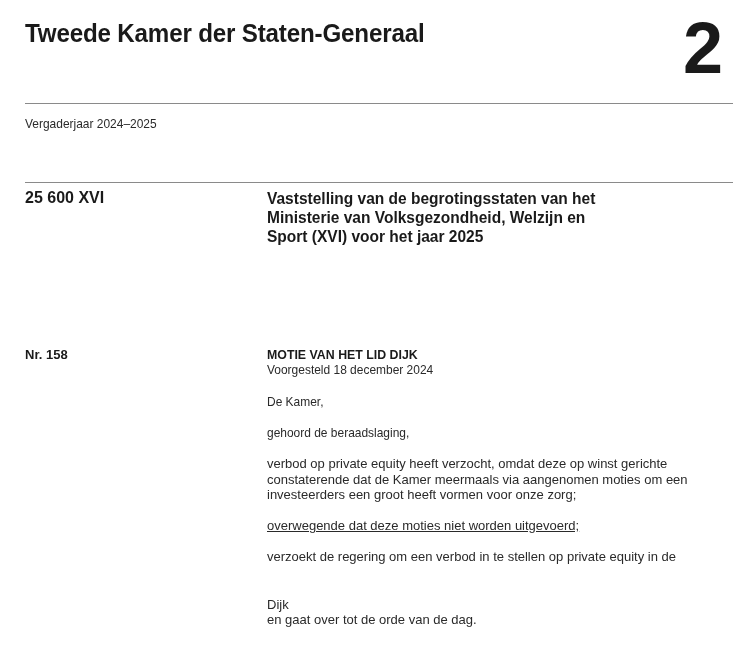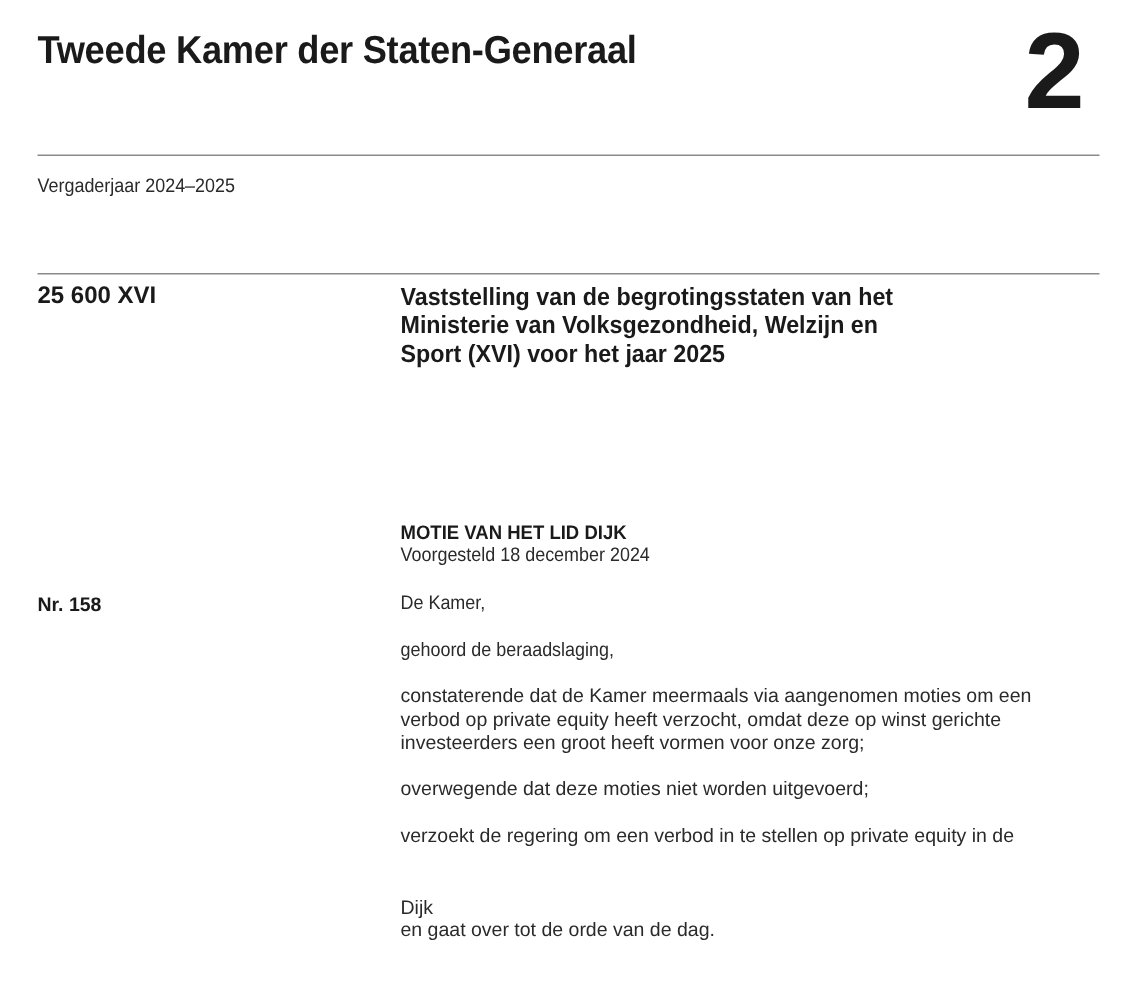--- a/index.html
+++ b/index.html
@@ -76,21 +76,20 @@
     }
     .dossier-title div { white-space: nowrap; }
 
     .item-number {
       left: 25px;
       top: 347px;
       font-size: 13px;
       font-weight: bold;
       color: #1a1a1a;
       white-space: nowrap;
-      margin-top: 48px;
     }
     .motion-heading {
       left: 267px;
       top: 347px;
       font-size: 13px;
       font-weight: bold;
       color: #1a1a1a;
       transform: scaleX(0.95);
       transform-origin: left top;
       white-space: nowrap;
@@ -108,21 +107,21 @@
     .body-text {
       left: 267px;
       font-size: 13px;
       line-height: 15.5px;
       color: #2a2a2a;
       white-space: nowrap;
     }
     .p-kamer { top: 394px; transform: scaleX(0.92); transform-origin: left top; }
     .p-gehoord { top: 425px; transform: scaleX(0.92); transform-origin: left top; }
     .p-constaterende { top: 456px; }
-    .p-overwegende { top: 518px; }
+    .p-overwegende { top: 518px; text-decoration: underline; }
     .p-verzoekt { top: 549px; }
     .p-gaat { top: 612px; }
     .p-signature { top: 597px; }
   </style>
 </head>
 <body>
 
 <div class="abs chamber-title">Tweede Kamer der Staten-Generaal</div>
 <div class="abs doc-number">2</div>
 
@@ -140,22 +139,22 @@
 </div>
 
 <div class="abs item-number">Nr. 158</div>
 <div class="abs motion-heading">MOTIE VAN HET LID DIJK</div>
 <div class="abs motion-date">Voorgesteld 18 december 2024</div>
 
 <div class="abs body-text p-kamer">De Kamer,</div>
 <div class="abs body-text p-gehoord">gehoord de beraadslaging,</div>
 
 <div class="abs body-text p-constaterende">
+  <div>verbod op private equity heeft verzocht, omdat deze op winst gerichte</div>
   <div>constaterende dat de Kamer meermaals via aangenomen moties om een</div>
-  <div>verbod op private equity heeft verzocht, omdat deze op winst gerichte</div>
   <div>investeerders een groot heeft vormen voor onze zorg;</div>
 </div>
 
 <div class="abs body-text p-overwegende">overwegende dat deze moties niet worden uitgevoerd;</div>
 
 <div class="abs body-text p-verzoekt">
   <div>verzoekt de regering om een verbod in te stellen op private equity in de</div>
 </div>
 
 <div class="abs body-text p-gaat">en gaat over tot de orde van de dag.</div>

